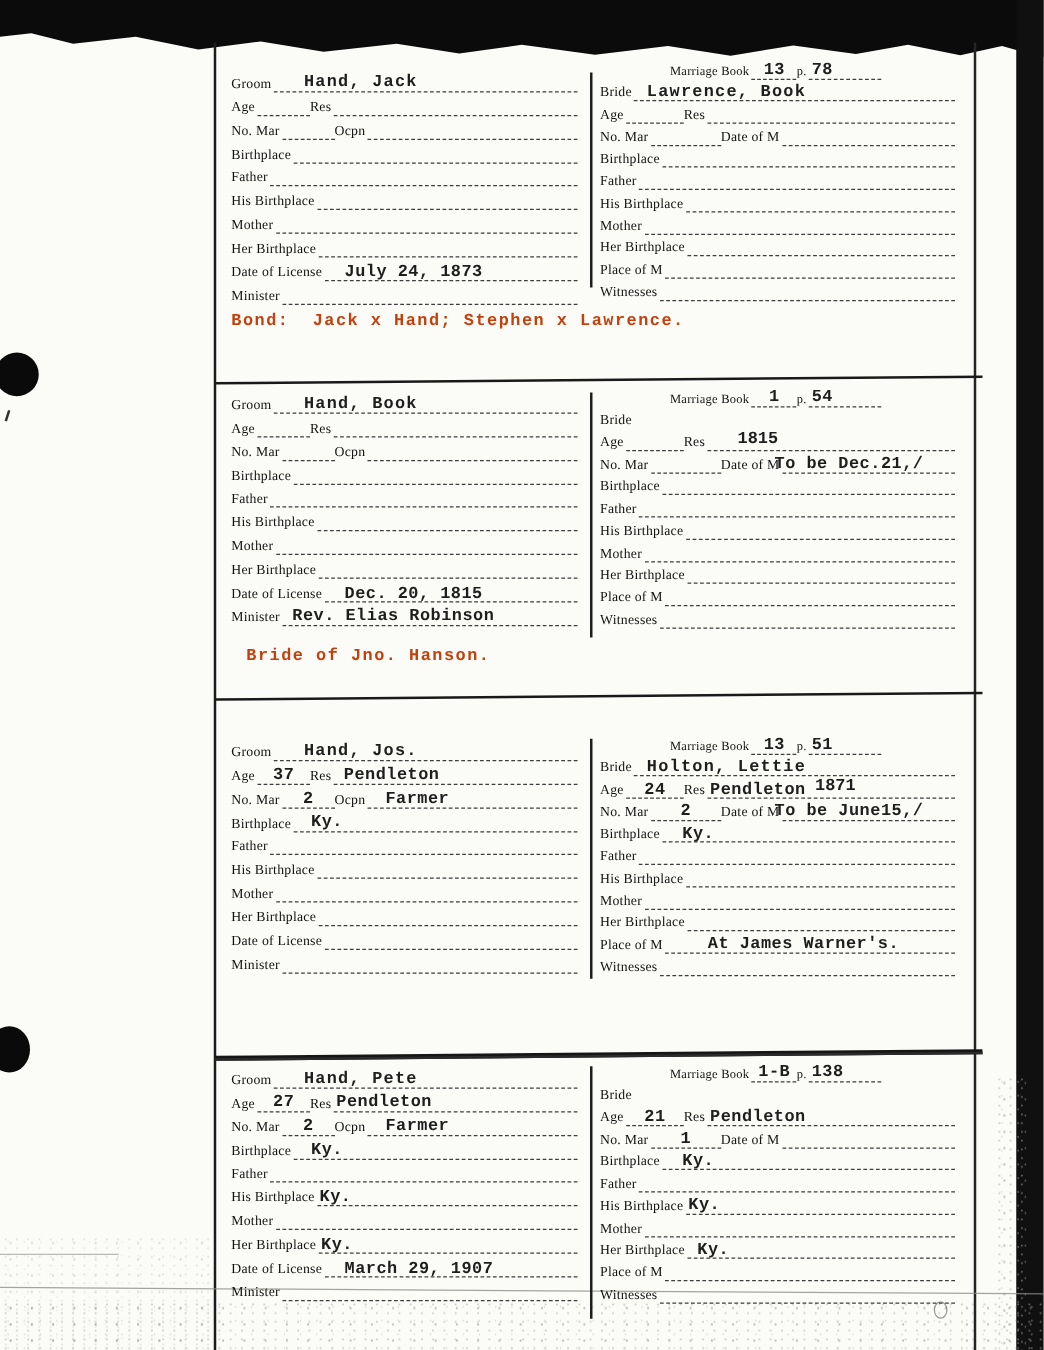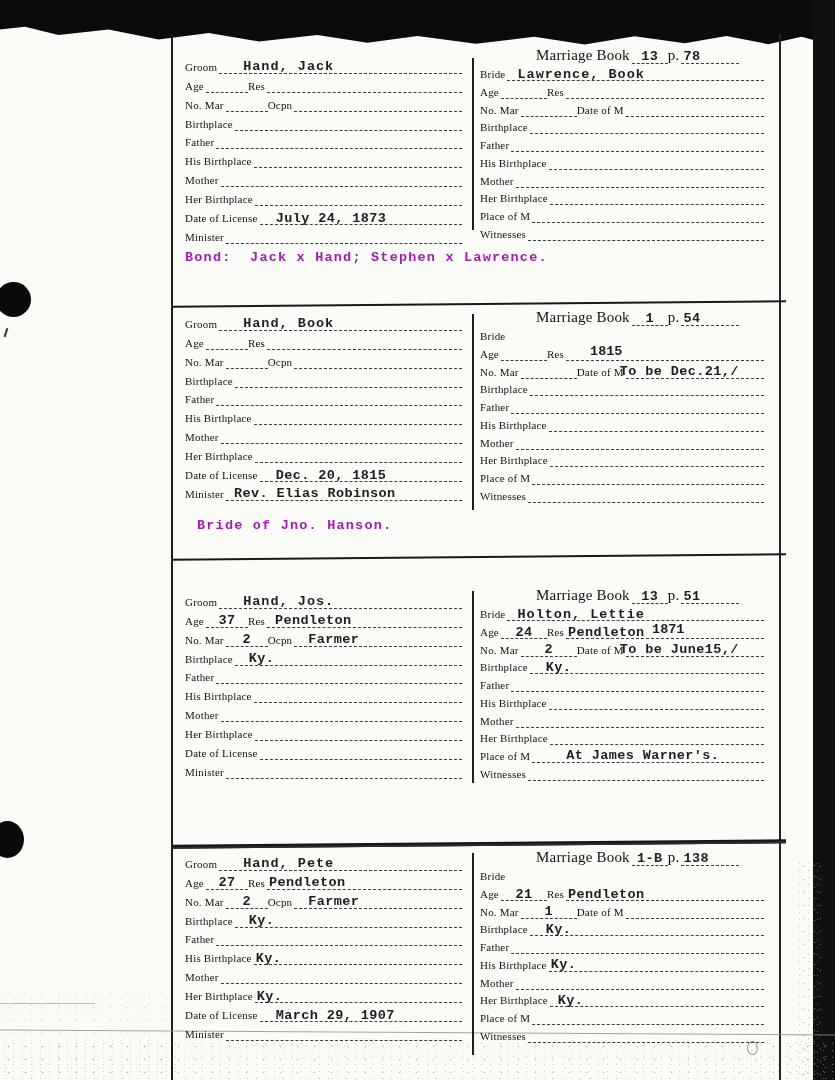--- a/index.html
+++ b/index.html
@@ -62,23 +62,23 @@
     color:#1e1e1e;line-height:1;position:relative;top:1px;white-space:nowrap;letter-spacing:.4px;}
   .val.center{margin:0 auto;}
   .val.name{margin-left:24px;letter-spacing:1px;}
   .val.bridename{margin-left:10px;letter-spacing:1px;}
   .val.ind8{margin-left:8px}.val.ind14{margin-left:14px}.val.ind16{margin-left:16px}
   .val.ind2{margin-left:2px}.val.ind34{margin-left:34px}.val.datem{margin-left:-6px}
   .year{position:absolute;bottom:2px;font-family:"Liberation Mono","DejaVu Sans Mono",monospace;
     font-size:13.5px;font-weight:700;color:#1e1e1e;line-height:1;text-align:center;}
   .year.pos-a{left:24px}.year.pos-b{left:86px}
   .row.book{padding-left:56px;}
-  .row.book .lbl{font-size:15px;}
+  .row.book .lbl{font-size:10px;}
   .note{position:absolute;left:13px;font-family:"Liberation Mono","DejaVu Sans Mono",monospace;
-    font-size:13.5px;font-weight:700;color:#a21caf;letter-spacing:1.2px;white-space:pre;}
+    font-size:13.5px;font-weight:700;color:#c2410c;letter-spacing:1.2px;white-space:pre;}
   #r1 .note{top:204px;}
   #r2 .note{top:210px;left:25px;}
 </style>
 </head>
 <body>
 
 <div class="top-band"></div>
 <div class="right-band"></div>
 <div class="right-band-noise noise"></div>
 <div class="punch" id="punch-1"></div>

